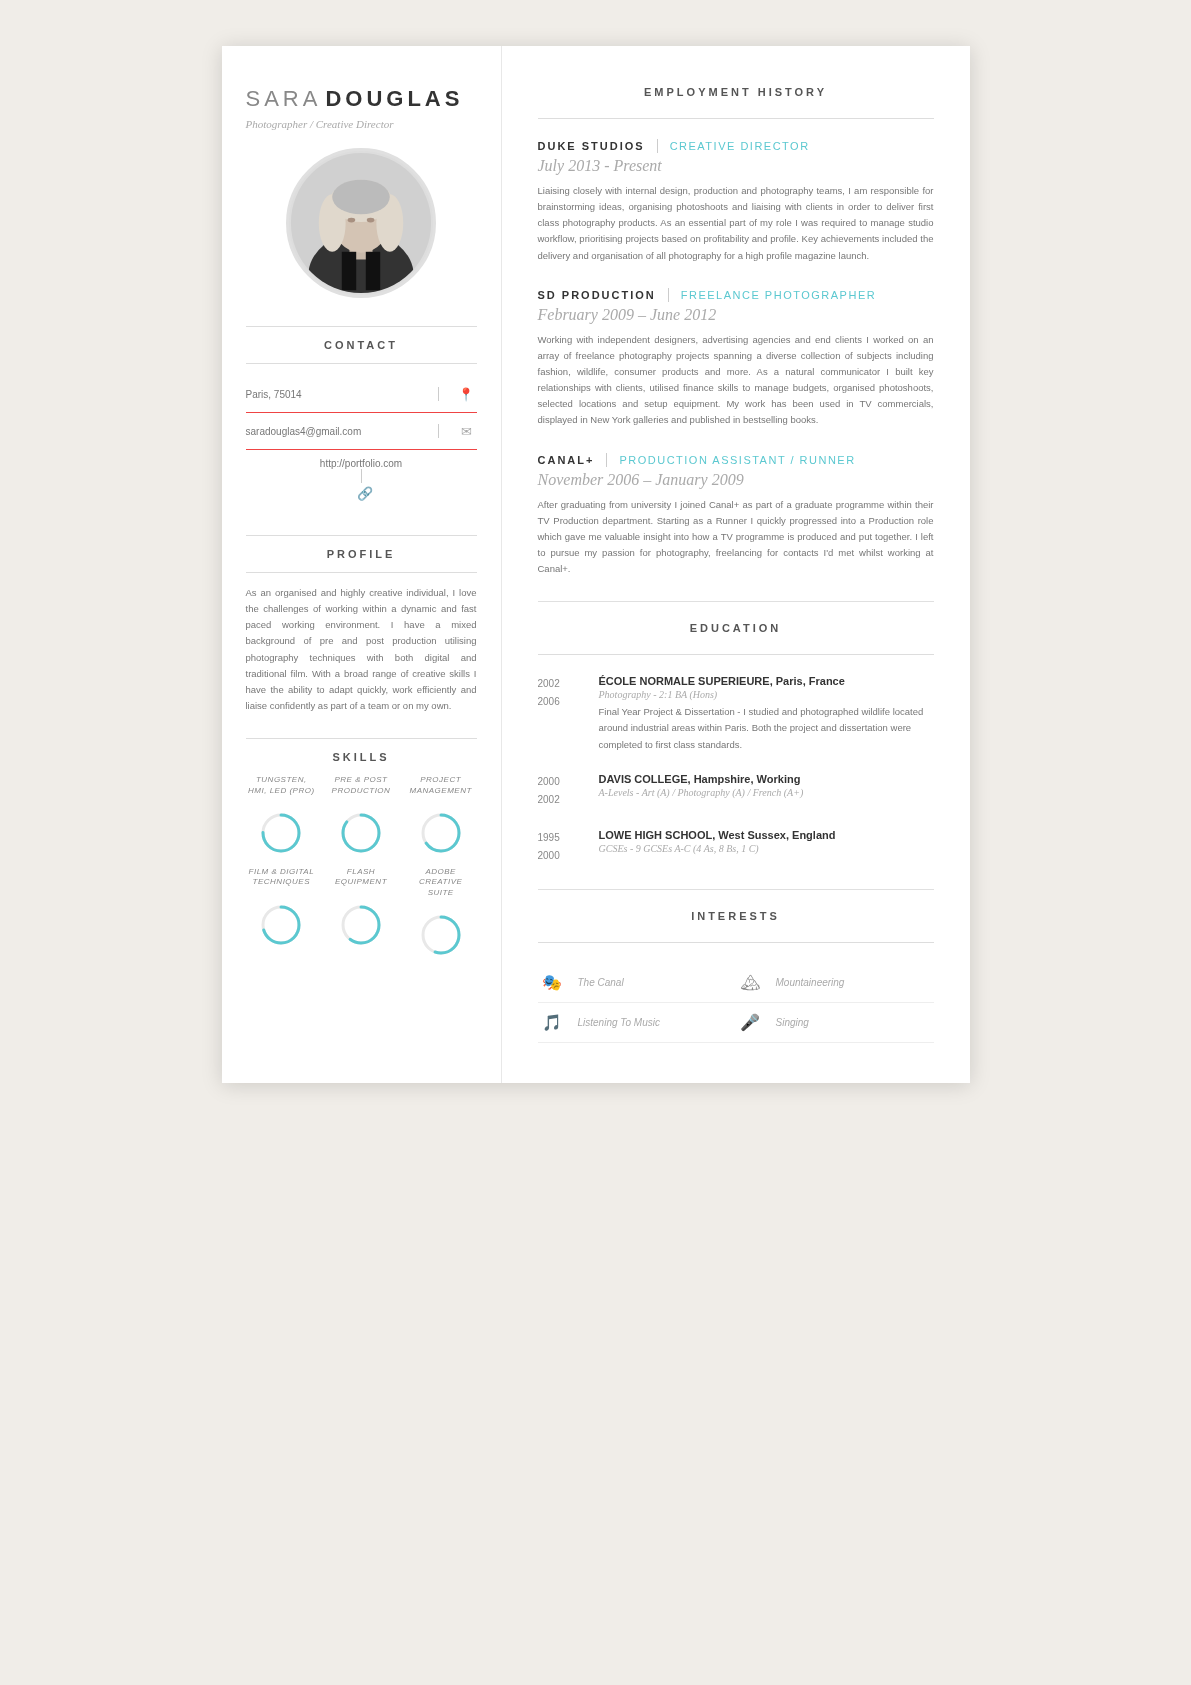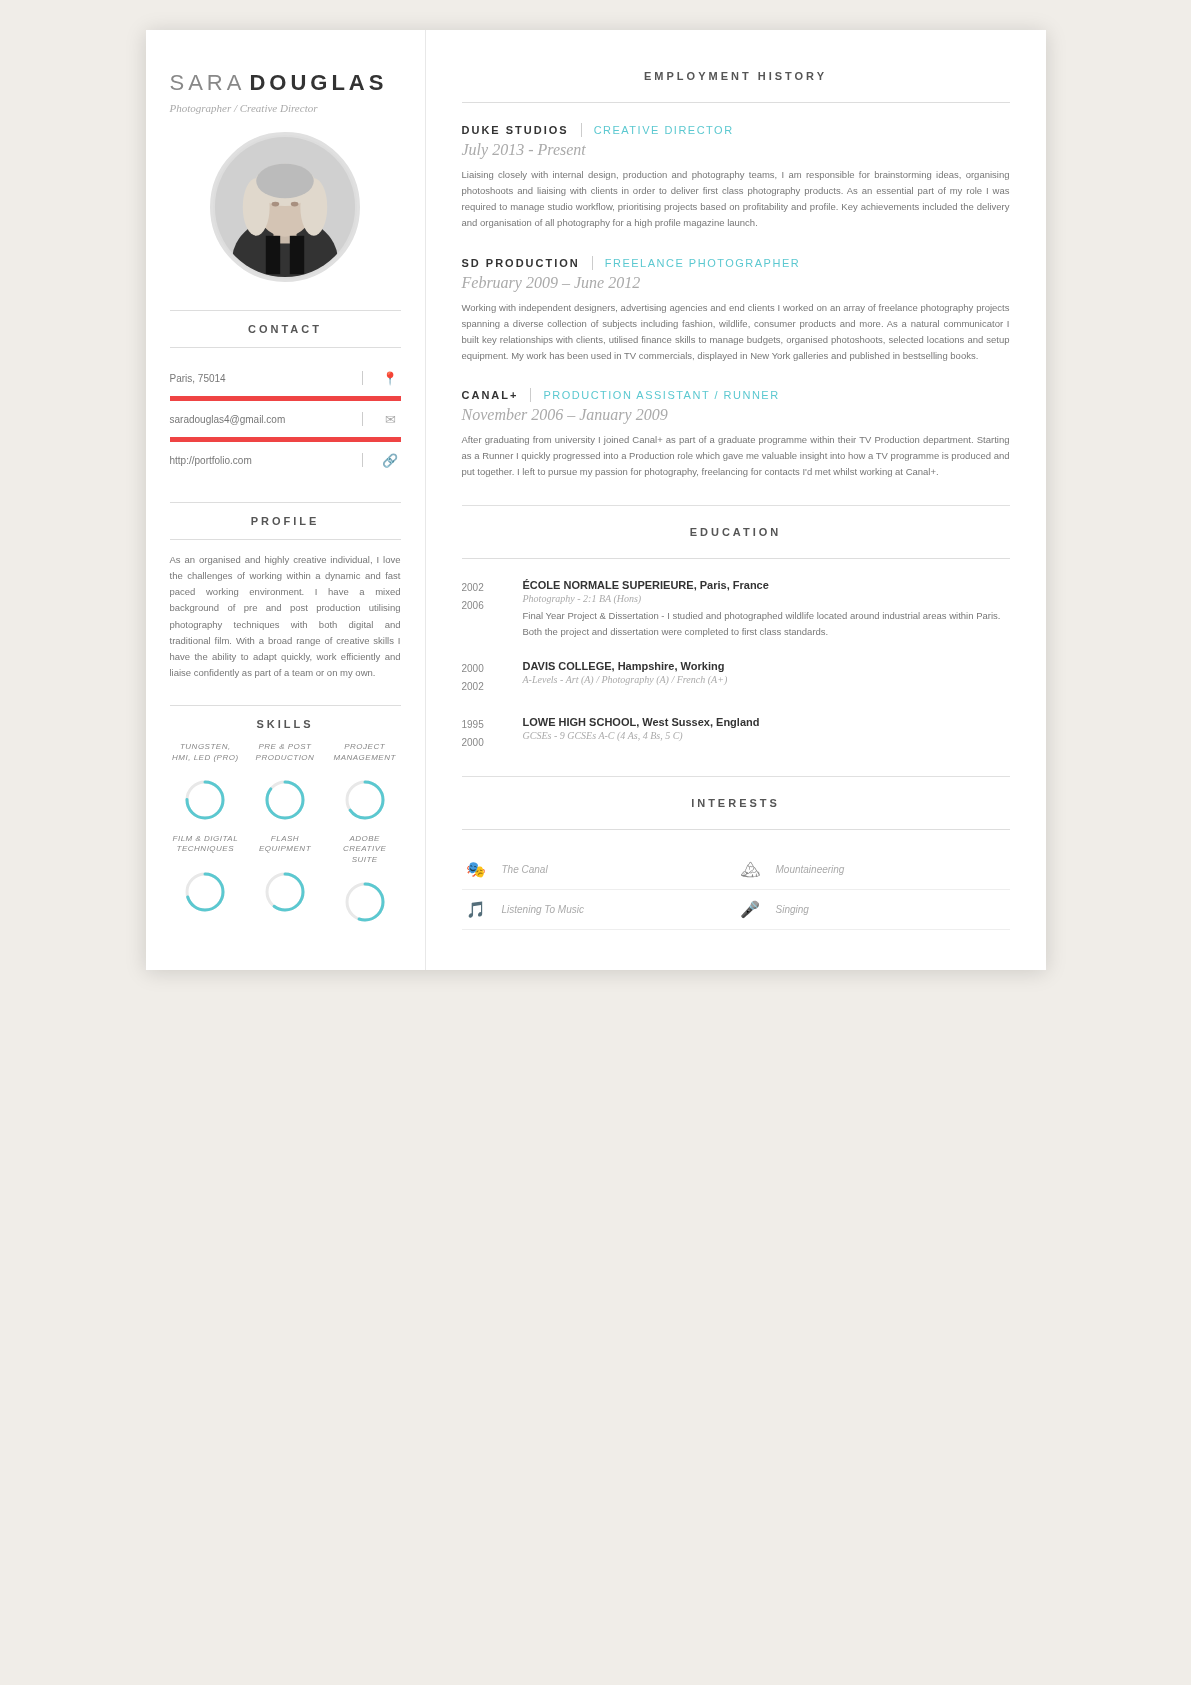--- a/index.html
+++ b/index.html
@@ -6,24 +6,25 @@
     body {
       font-family: 'Georgia', serif;
       background: #f0ede8;
       display: flex;
       justify-content: center;
       align-items: flex-start;
       min-height: 100vh;
       padding: 30px;
     }
     .page {
-      width: 900px;
+      width: 748px;
       background: #fff;
       display: flex;
       box-shadow: 0 2px 20px rgba(0,0,0,0.15);
+      margin-top: 16px;
     }
     
     .left-col {
       width: 280px;
       min-width: 280px;
       background: #fff;
       padding: 40px 24px 40px 24px;
       border-right: 1px solid #e8e8e8;
     }
     .name-block {
@@ -84,26 +85,26 @@
       border-top: 1px solid #ddd;
       margin: 12px 0;
     }
     .contact-section {
       margin-bottom: 24px;
     }
     .contact-item {
       display: flex;
       align-items: center;
       padding: 8px 0;
-      border-bottom: 5px solid #ef4444;
+      border-bottom: 1px solid #ef4444;
       font-size: 10px;
       color: #777;
       font-family: Arial, sans-serif;
     }
-    .contact-item:last-child { border-bottom: none; }
+    .contact-item:last-child { border-bottom: none; flex-direction: column; }
     .contact-text { flex: 1; }
     .contact-icon {
       width: 20px;
       height: 20px;
       display: flex;
       align-items: center;
       justify-content: center;
       color: #aaa;
       font-size: 13px;
       margin-left: 8px;
@@ -500,21 +501,21 @@
 
     </div>
   </div>
         <div class="edu-entry">
     <div class="edu-years">
       <div class="edu-year">1995</div>
       <div class="edu-year">2000</div>
     </div>
     <div class="edu-content">
       <div class="edu-school">LOWE HIGH SCHOOL, West Sussex, England</div>
-      <div class="edu-degree">GCSEs - 9 GCSEs A-C (4 As, 4 Bs, 5 C)</div>
+      <div class="edu-degree">GCSEs - 9 GCSEs A-C (4 As, 8 Bs, 1 C)</div>
 
     </div>
   </div>
       </div>
 
     <hr class="section-divider">
     <div class="right-section-title">INTERESTS</div>
     <hr class="right-divider">
 
     <div class="interests-grid" id="interests-grid">

